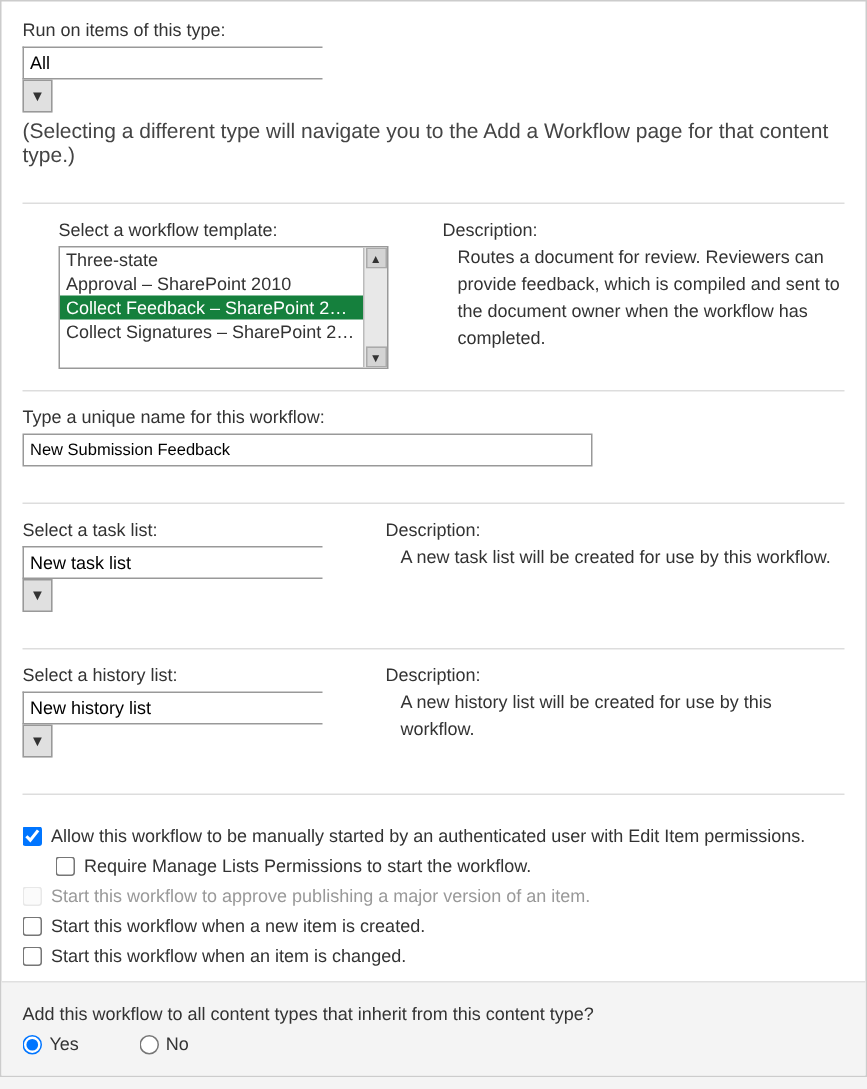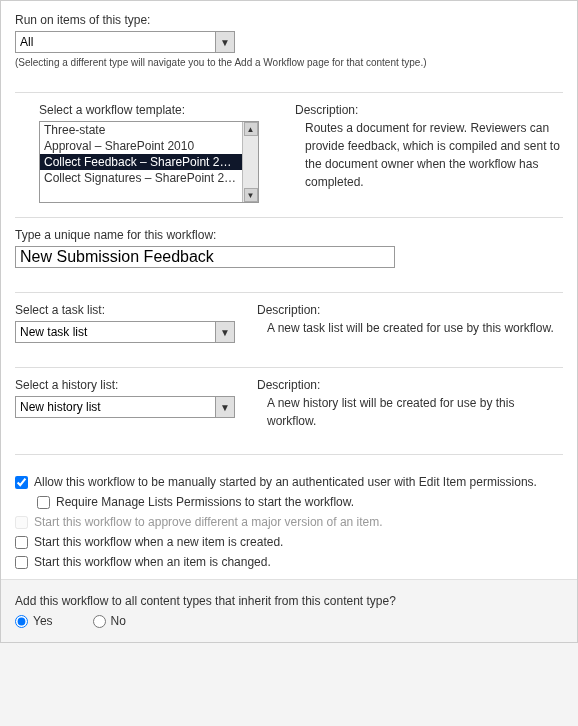--- a/index.html
+++ b/index.html
@@ -32,21 +32,21 @@
     .right-col {
       flex: 1;
     }
     .run-on-row {
       display: flex;
       align-items: center;
       gap: 6px;
       margin-bottom: 4px;
     }
     .run-on-note {
-      font-size: 10px;
+      font-size: 14px;
       color: #444;
       margin-top: 2px;
     }
     .divider {
       border: none;
       border-top: 1px solid #ddd;
       margin: 10px 0;
     }
     .template-section {
       display: flex;
@@ -56,42 +56,42 @@
       padding-left: 24px;
     }
     .listbox-item {
       padding: 1px 4px;
       cursor: default;
       white-space: nowrap;
       overflow: hidden;
       text-overflow: ellipsis;
     }
     .listbox-item.selected {
-      background: #0f172a;
+      background: #15803d;
       color: #fff;
     }
     .description-box {
       font-size: 12px;
       color: #333;
     }
     .description-box .desc-label {
       font-weight: normal;
       margin-bottom: 2px;
     }
     .description-text {
       font-size: 12px;
       color: #333;
       line-height: 1.5;
       margin-left: 10px;
     }
     .name-input {
       width: 380px;
       height: 22px;
       border: 1px solid #999;
-      font-size: 16px;
+      font-size: 11px;
       padding: 2px 4px;
     }
     .field-section {
       margin-bottom: 14px;
       padding: 10px 0;
       border-top: 1px solid #e0e0e0;
     }
     .field-row {
       display: flex;
       align-items: flex-start;
@@ -100,20 +100,21 @@
     .field-left {
       flex: 0 0 240px;
     }
     .field-right {
       flex: 1;
     }
     .select-with-arrow {
       display: flex;
       align-items: flex-start;
       gap: 0;
+      flex-direction: column;
     }
     .select-field {
       width: 200px;
       height: 22px;
       border: 1px solid #999;
       border-right: none;
       font-size: 12px;
       padding: 1px 4px;
       background: #fff;
       appearance: none;
@@ -335,21 +336,21 @@
       <span>Allow this workflow to be manually started by an authenticated user with Edit Item permissions.</span>
     </div>
 
     <div class="checkbox-row indented">
       <input type="checkbox" style="">
       <span>Require Manage Lists Permissions to start the workflow.</span>
     </div>
 
     <div class="checkbox-row disabled-row" style="margin-top:6px;">
       <input type="checkbox" disabled="" style="">
-      <span>Start this workflow to approve different a major version of an item.</span>
+      <span>Start this workflow to approve publishing a major version of an item.</span>
     </div>
 
     <div class="checkbox-row" style="margin-top:6px;">
       <input type="checkbox" style="">
       <span>Start this workflow when a new item is created.</span>
     </div>
 
     <div class="checkbox-row" style="margin-top:6px;">
       <input type="checkbox" style="">
       <span>Start this workflow when an item is changed.</span>

